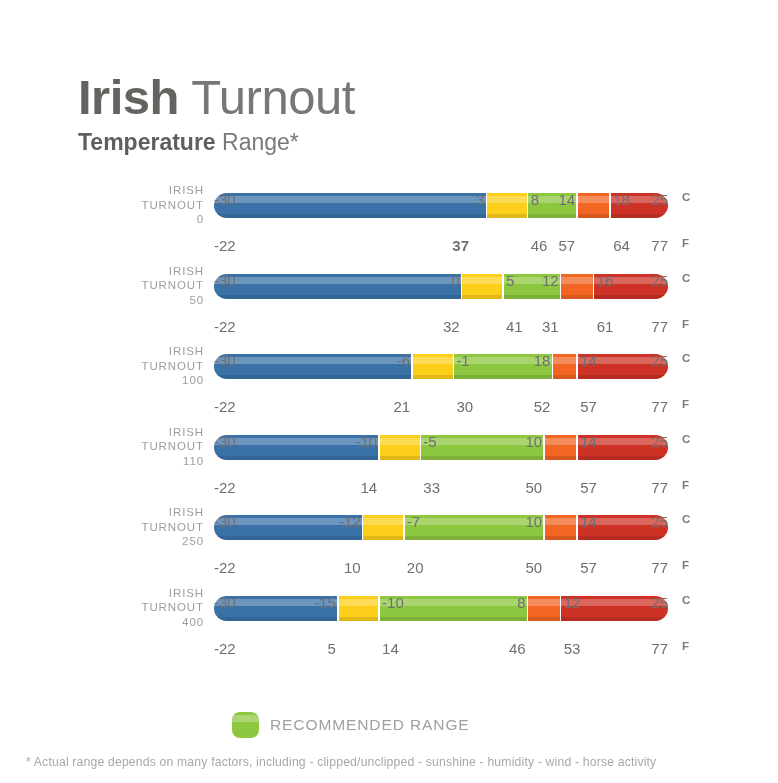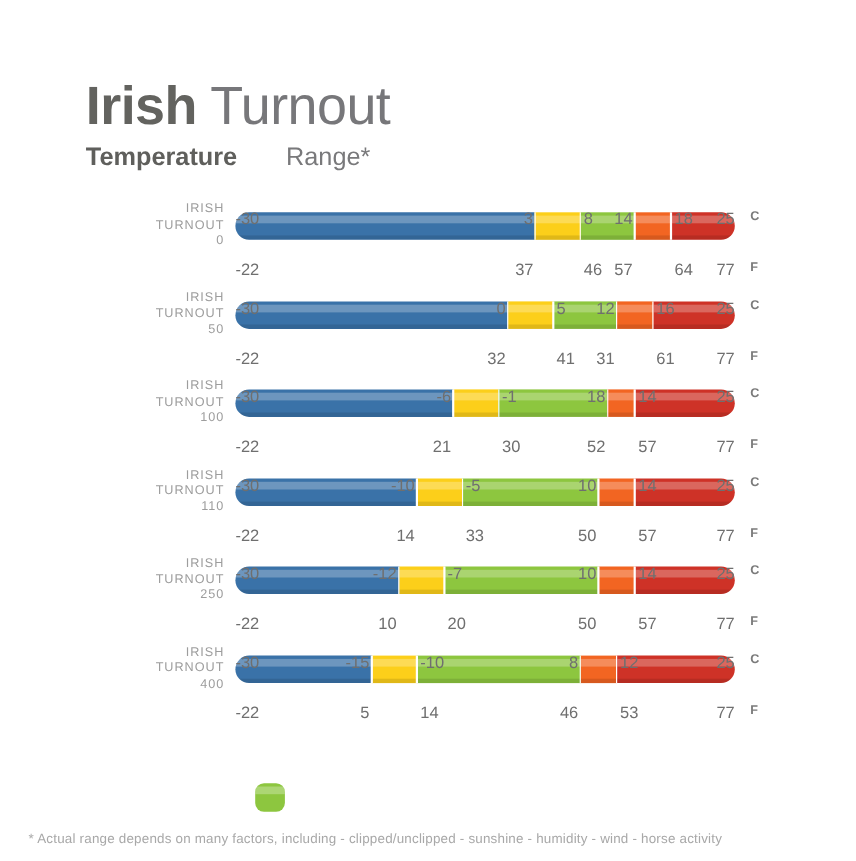--- a/index.html
+++ b/index.html
@@ -34,21 +34,21 @@
   .subtitle {
     position: absolute;
     left: 78px;
     top: 128px;
     font-size: 23px;
     line-height: 28px;
     color: #6e6e6c;
     white-space: nowrap;
   }
   .subtitle .strong { font-weight: 700; color: #5f5f5c; }
-  .subtitle .light  { font-weight: 400; color: #79797b; margin-left: 38px; }
+  .subtitle .light  { font-weight: 400; color: #79797b; }
 
   
   #chart {
     position: absolute;
     left: 0;
     top: 0;
     width: 778px;
     height: 700px;
   }
   .row { position: absolute; left: 0; width: 778px; height: 64px; }
@@ -213,21 +213,21 @@
         </div>
         <div class="divider" style="left: 362.45px;"></div>
         <div class="seg last" style="left: 396.218px; width: 57.7818px; background: rgb(206, 50, 39);">
           <span class="gloss"></span>
           <span class="shade"></span>
         </div>
         <div class="divider" style="left: 395.468px;"></div>
         <div class="tick c" style="left: 0px;">-30</div>
         <div class="tick f" style="left: 0px;">-22</div>
         <div class="tick c ar" style="left: 270.4px;">3</div>
-        <div class="tick f ar" style="left: 271px;">37</div>
+        <div class="tick f ar" style="left: 255px; font-weight: bold;">37</div>
         <div class="tick c" style="left: 316.673px;">8</div>
         <div class="tick f" style="left: 316.673px;">46</div>
         <div class="tick c ar" style="left: 361.2px;">14</div>
         <div class="tick f ar" style="left: 361.2px;">57</div>
         <div class="tick c" style="left: 399.218px;">18</div>
         <div class="tick f" style="left: 399.218px;">64</div>
         <div class="tick c ar" style="left: 454px;">25</div>
         <div class="tick f ar" style="left: 454px;">77</div>
       </div>
       <div class="unit c">C</div>
@@ -467,15 +467,16 @@
       </div>
       <div class="unit c">C</div>
       <div class="unit f">F</div>
     </div>
   </div>
 
 <div class="legend">
   <span class="legend-swatch">
       <span class="gl"></span>
     </span>
+  <span class="legend-label">RECOMMENDED RANGE</span>
 </div>
 
 <div class="footnote">* Actual range depends on many factors, including - clipped/unclipped - sunshine - humidity - wind - horse activity</div>
 
 </body></html>

